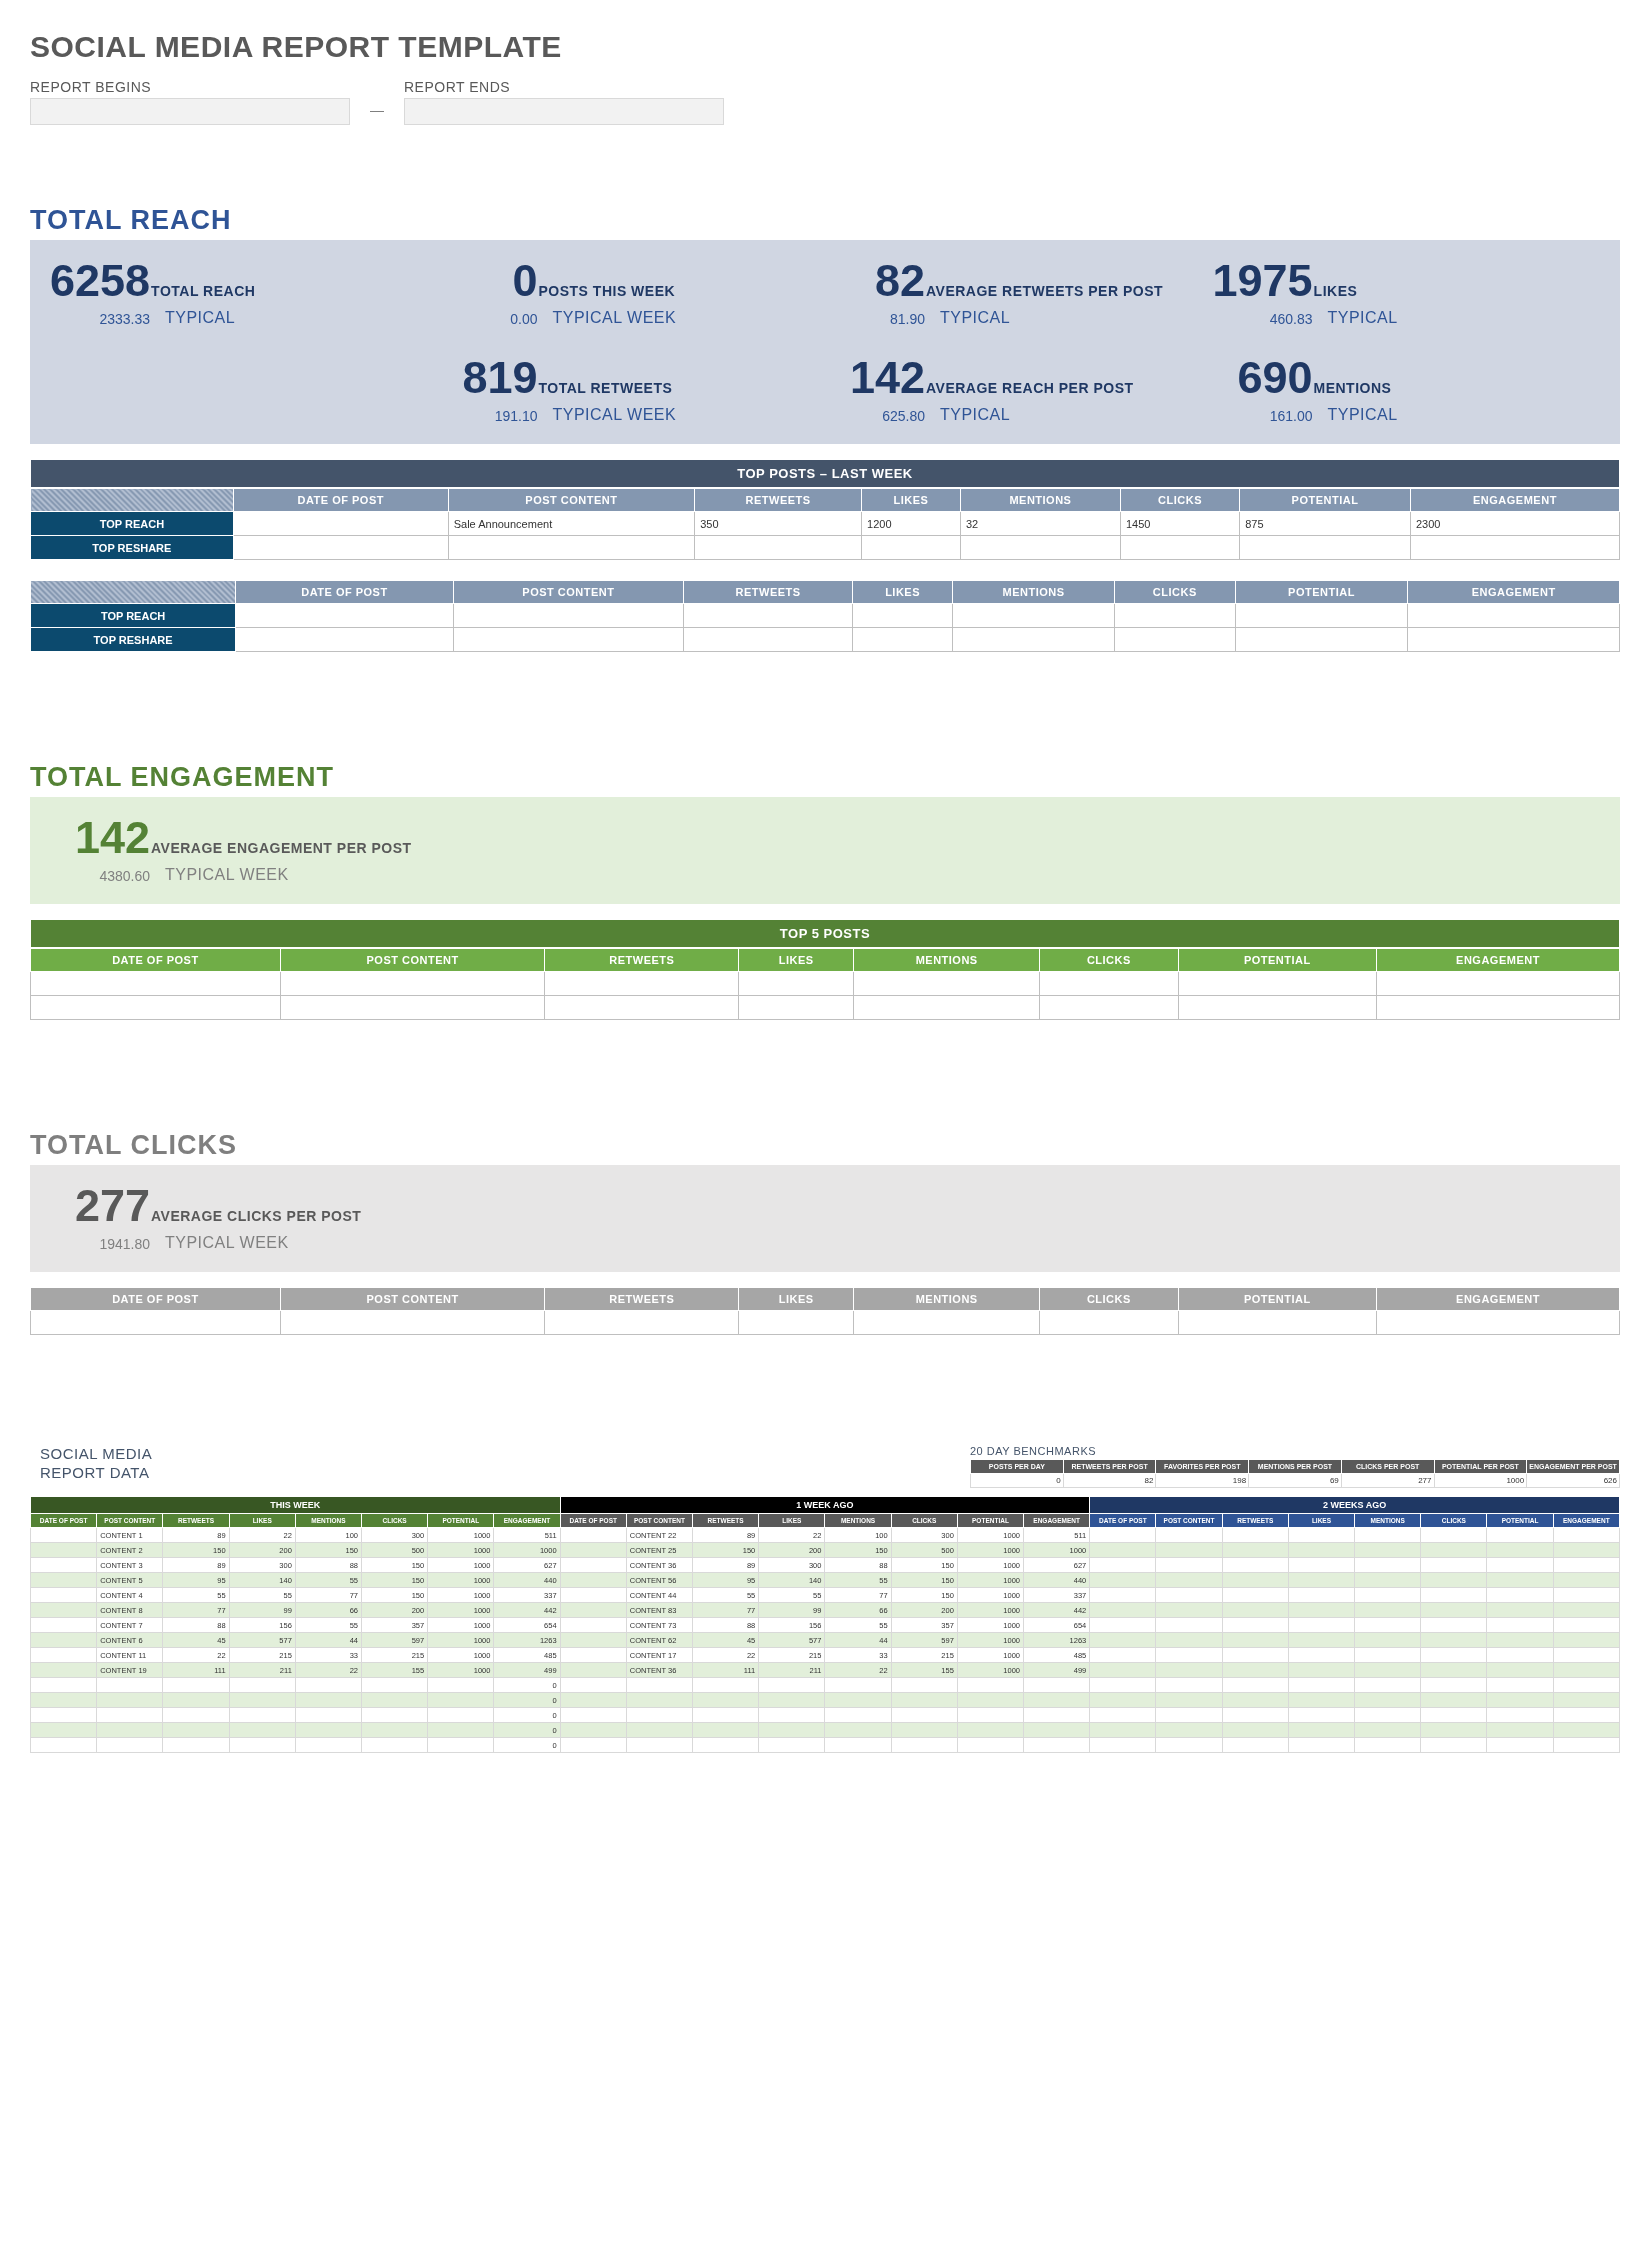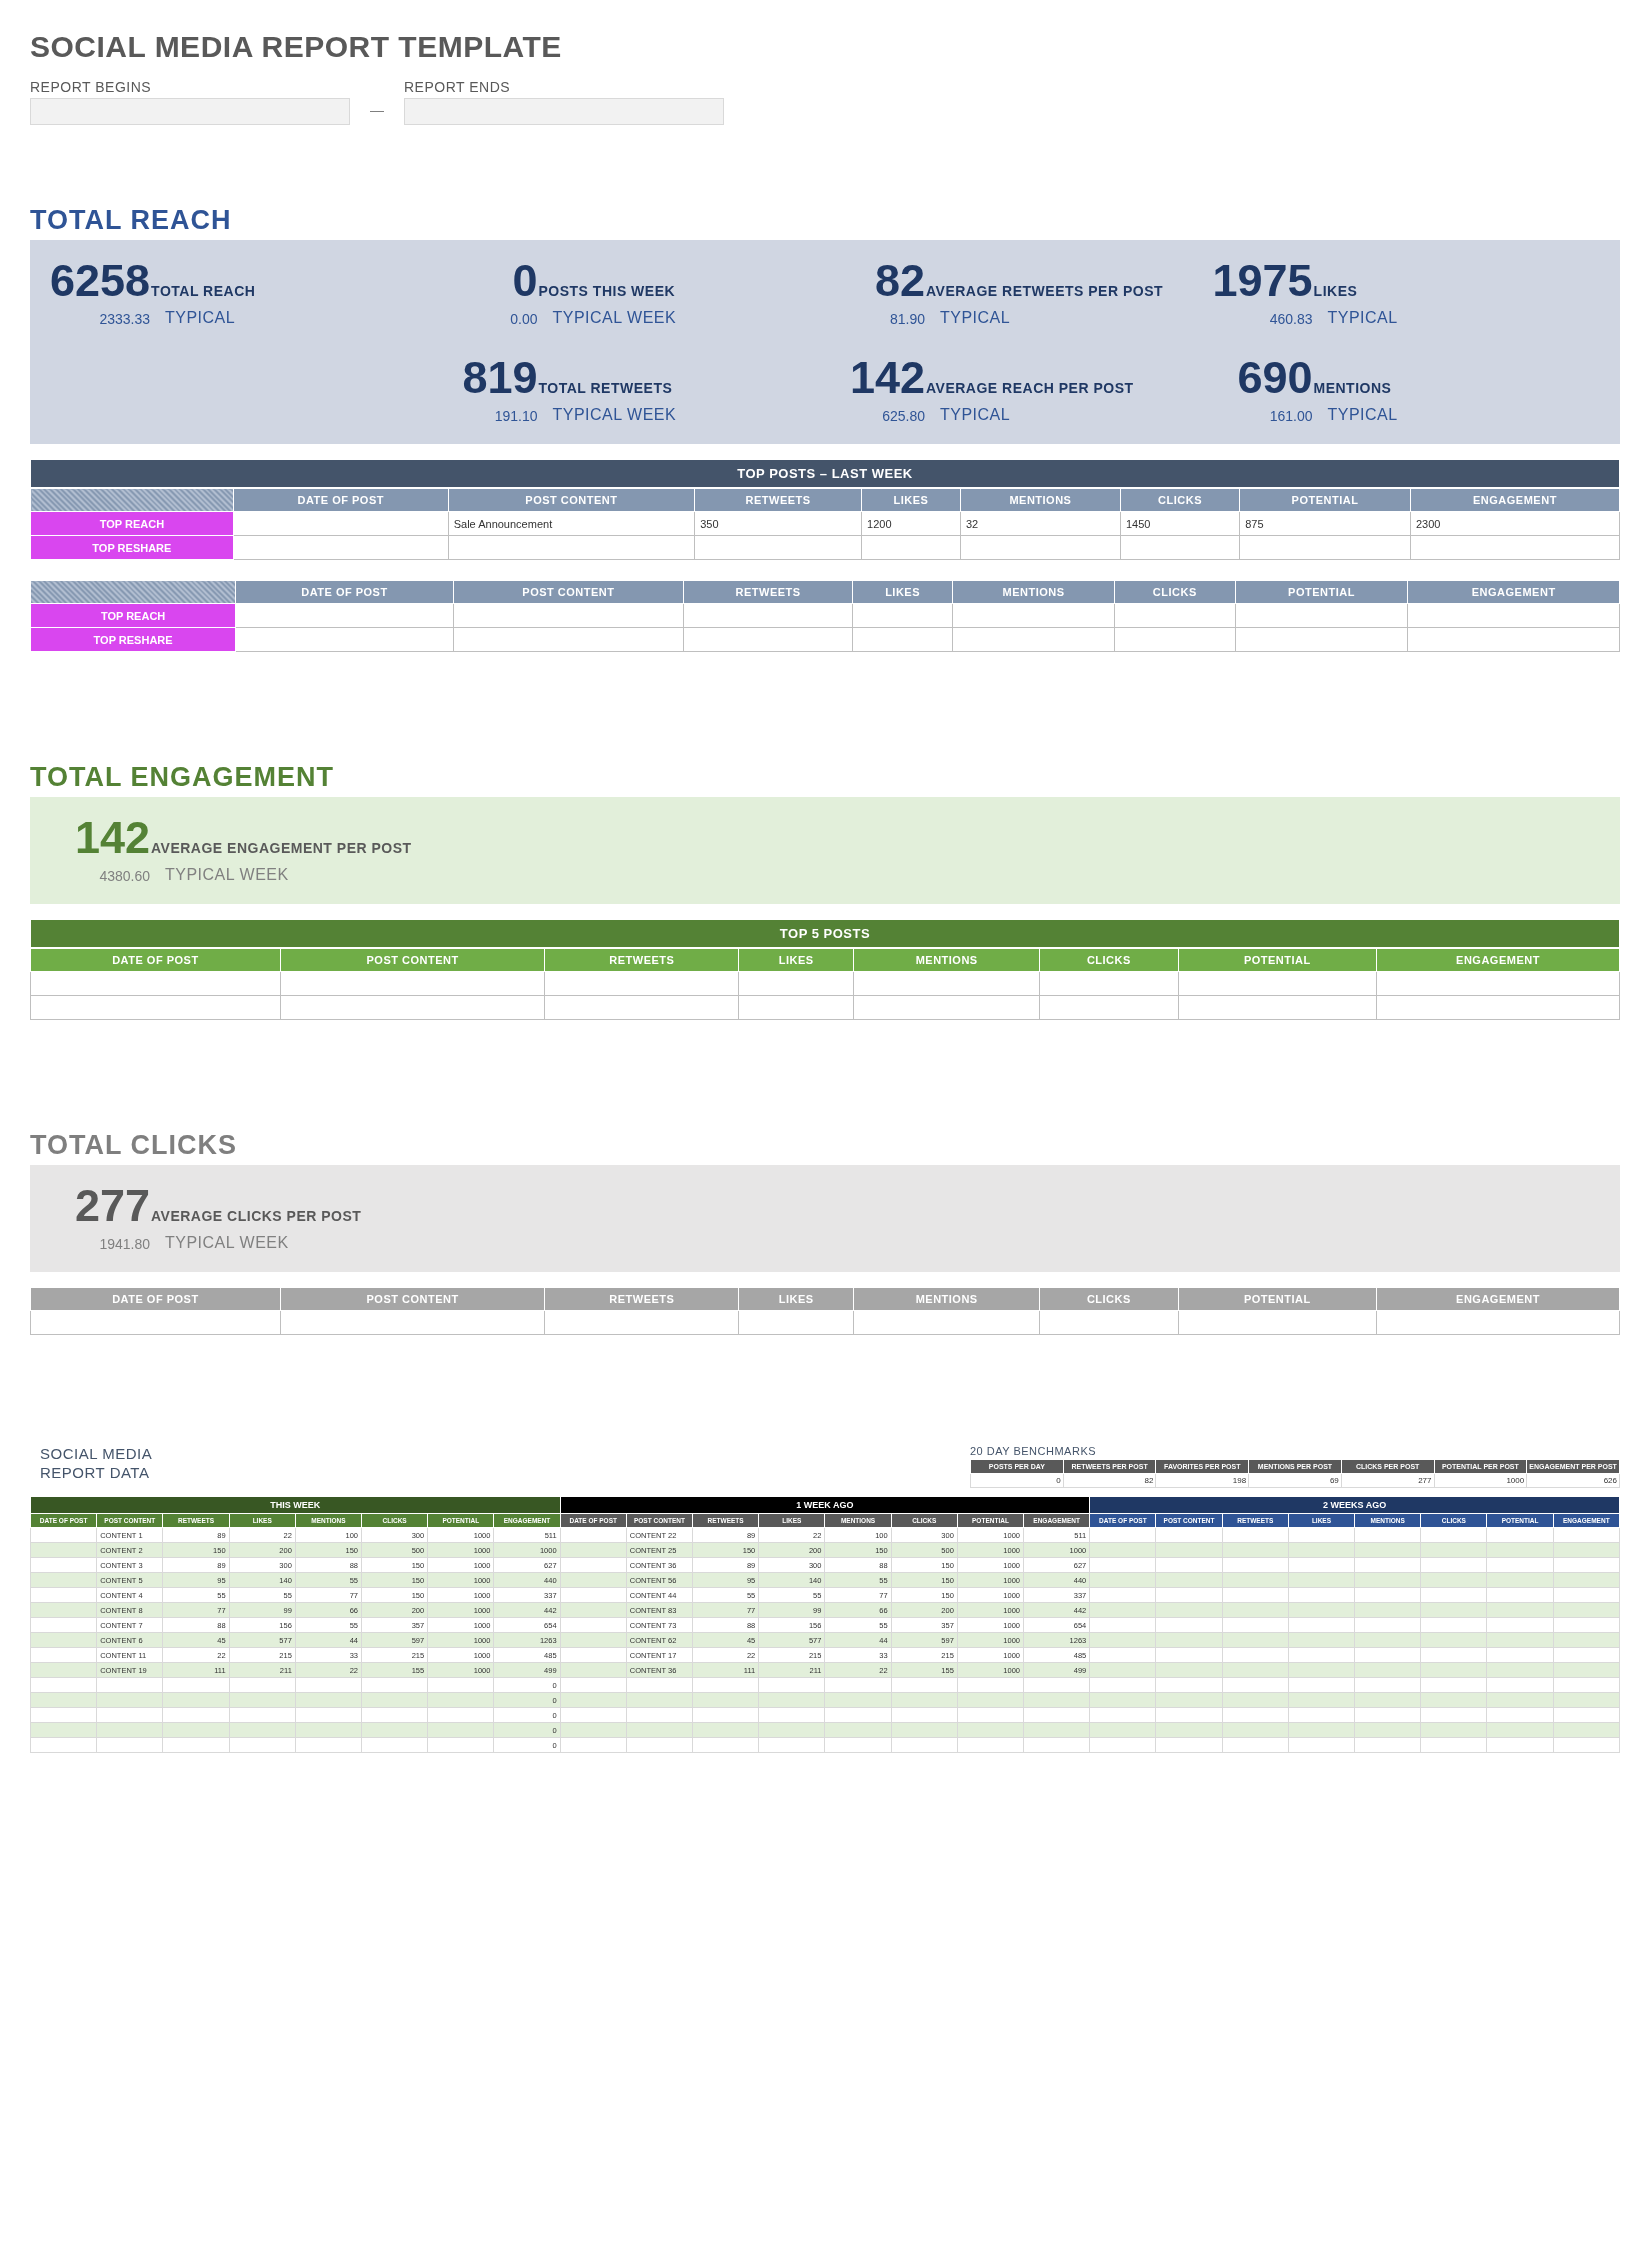--- a/index.html
+++ b/index.html
@@ -63,21 +63,21 @@
 .posts-table th {
   background: #8497b0; color: #fff; font-size: 11px; font-weight: bold;
   padding: 5px 4px; border: 1px solid #fff; letter-spacing: 0.5px;
 }
 .posts-table td {
   border: 0.5px solid #bfbfbf; padding: 4px 5px; font-size: 11px; height: 24px;
   text-align: left;
 }
 .posts-table td.text { text-align: left; }
 .posts-table .rowhdr {
-  background: #d946ef; color: #fff; font-weight: bold; font-size: 11px;
+  background: #0c4a6e; color: #fff; font-weight: bold; font-size: 11px;
   text-align: center; border: 1px solid #fff;
 }
 .posts-table .hatched {
   background: repeating-linear-gradient(45deg, #8497b0, #8497b0 2px, #b4c0d2 2px, #b4c0d2 4px);
 }
 
 
 .posts-table.green caption { background: #548235; }
 .posts-table.green th { background: #70ad47; }
 

